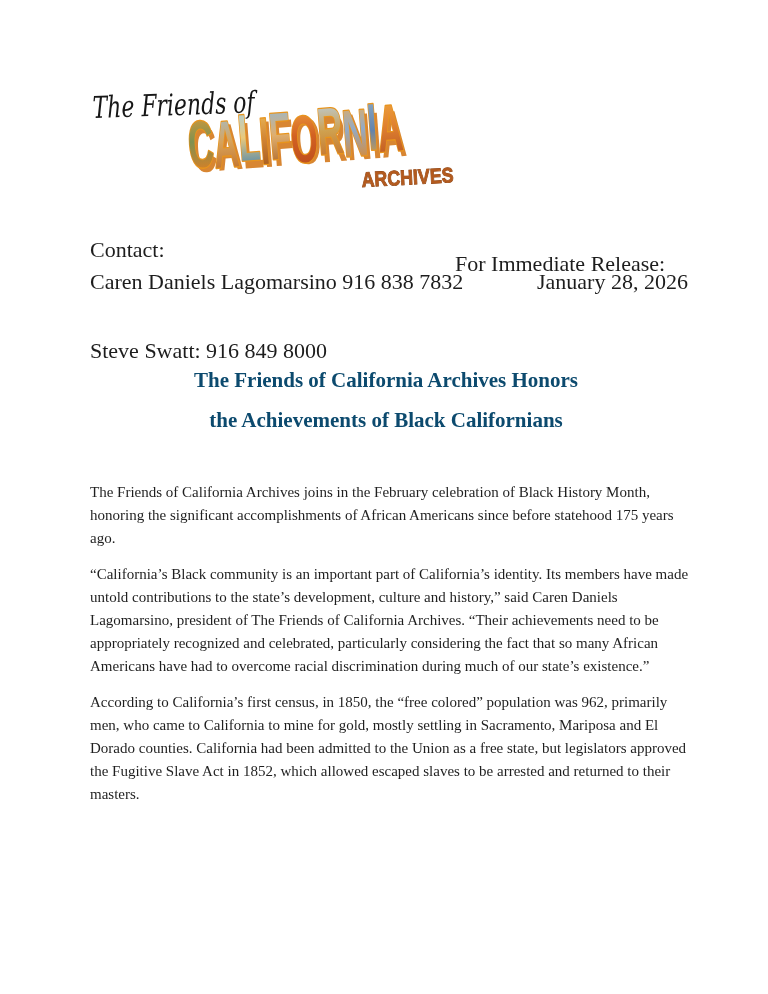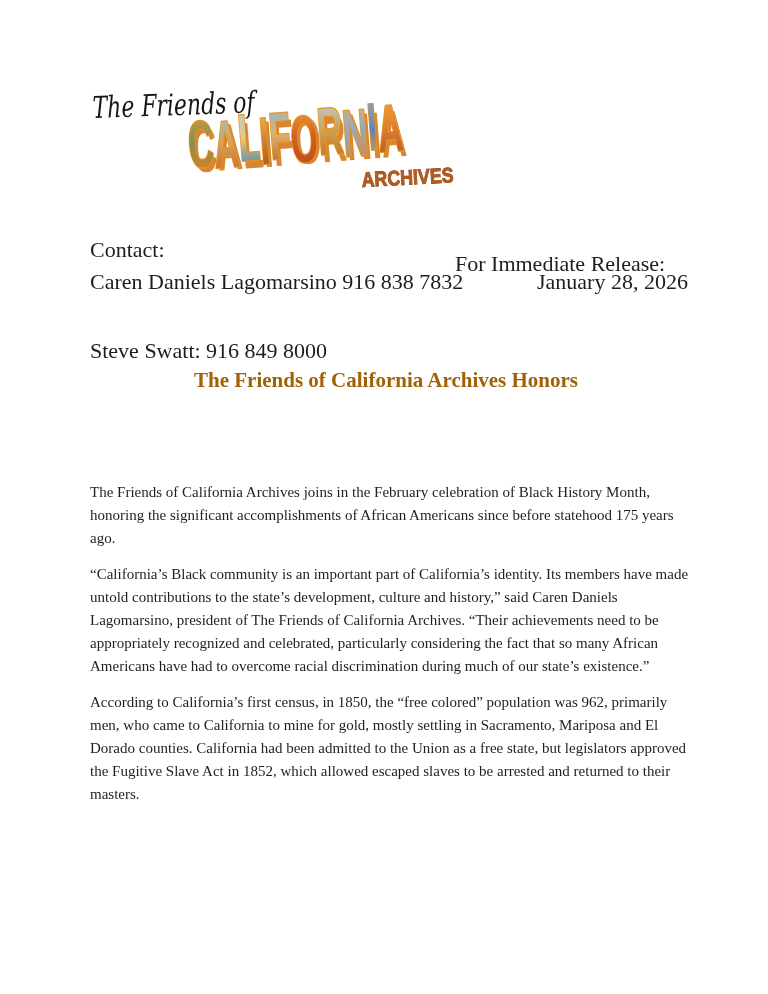--- a/index.html
+++ b/index.html
@@ -49,21 +49,21 @@
 
   
   .hdr { font-size: 22px; white-space: nowrap; }
 
   
   .headline {
     left: 90px; top: 360px; width: 592px;
     text-align: center;
     font-size: 21px;
     font-weight: bold;
-    color: #a16207;
+    color: #0c4a6e;
   }
   .headline div { line-height: 40px; }
 
   
   .body-copy {
     left: 90px; top: 481px; width: 602px;
     font-size: 15px;
     line-height: 23px;
     color: #1f1f1f;
   }
@@ -139,19 +139,20 @@
 </svg>
 
 <span class="abs hdr" style="left:90px;  top:237px;">Contact:</span>
 <span class="abs hdr" style="left:455px; top:251px;">For Immediate Release:</span>
 <span class="abs hdr" style="left:90px;  top:269px;">Caren Daniels Lagomarsino 916 838 7832</span>
 <span class="abs hdr" style="left:516px; top:269px;margin-left:21px;">January 28, 2026</span>
 <span class="abs hdr" style="left:90px;  top:302px;margin-top:36px;">Steve Swatt: 916 849 8000</span>
 
 <div class="abs headline">
   <div>The Friends of California Archives Honors</div>
+  <div>the Achievements of Black Californians</div>
 </div>
 
 <div class="abs body-copy">
   <p>The Friends of California Archives joins in the February celebration of Black History Month, honoring the significant accomplishments of African Americans since before statehood 175 years ago.</p>
   <p>“California’s Black community is an important part of California’s identity. Its members have made untold contributions to the state’s development, culture and history,” said Caren Daniels Lagomarsino, president of The Friends of California Archives. “Their achievements need to be appropriately recognized and celebrated, particularly considering the fact that so many African Americans have had to overcome racial discrimination during much of our state’s existence.”</p>
   <p>According to California’s first census, in 1850, the “free colored” population was 962, primarily men, who came to California to mine for gold, mostly settling in Sacramento, Mariposa and El Dorado counties. California had been admitted to the Union as a free state, but legislators approved the Fugitive Slave Act in 1852, which allowed escaped slaves to be arrested and returned to their masters.</p>
 </div>
 
 </body></html>

